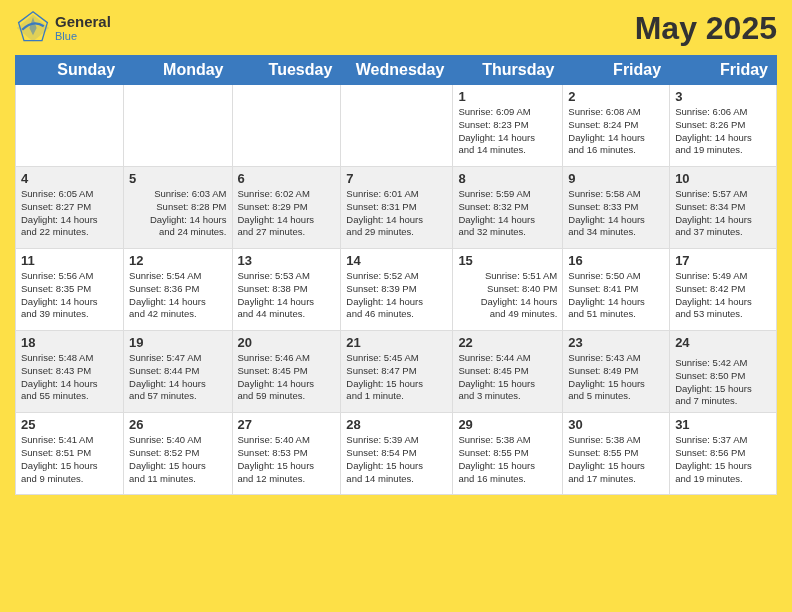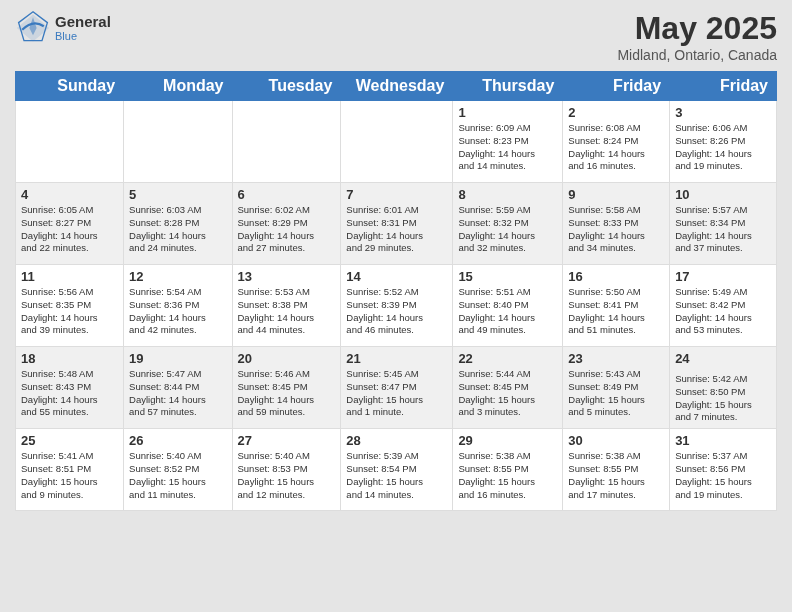--- a/index.html
+++ b/index.html
@@ -6,21 +6,21 @@
     body {
       font-family: Arial, sans-serif;
       background: #fff;
       width: 792px;
       min-height: 612px;
       overflow: hidden;
     }
     .page {
       width: 792px;
       min-height: 612px;
-      background: #e5e5e5;
+      background: #fde047;
       padding: 10px 15px;
     }
     .header {
       display: flex;
       justify-content: space-between;
       align-items: flex-start;
       margin-bottom: 8px;
     }
     .logo {
       display: flex;
@@ -116,21 +116,20 @@
         <path d="M8,22 Q20,10 32,18" stroke="#3a7abf" stroke-width="2.5" fill="none"></path>
         <path d="M20,8 L24,20 L20,28 L16,20 Z" fill="#3a7abf" opacity="0.5"></path>
       </svg>
       <div class="logo-text">
         <span class="logo-general">General</span>
         <span class="logo-blue">Blue</span>
       </div>
     </div>
     <div class="title-block">
       <div class="month-title">May 2025</div>
-      <div class="location">Midland, Ontario, Canada</div>
     </div>
   </div>
 
   <table class="calendar-table">
     <thead>
       <tr>
         <th>Sunday</th>
         <th>Monday</th>
         <th>Tuesday</th>
         <th>Wednesday</th>
@@ -170,21 +169,21 @@
         <tr>
           <td>
             <span class="day-num">4</span>
             <div class="day-info" style="white-space: pre-line;">Sunrise: 6:05 AM
 Sunset: 8:27 PM
 Daylight: 14 hours
 and 22 minutes.</div>
           </td>
           <td>
             <span class="day-num">5</span>
-            <div class="day-info" style="white-space: pre-line;">Sunrise: 6:03 AM
+            <div class="day-info" style="white-space: pre-line; text-align: right;">Sunrise: 6:03 AM
 Sunset: 8:28 PM
 Daylight: 14 hours
 and 24 minutes.</div>
           </td>
           <td>
             <span class="day-num">6</span>
             <div class="day-info" style="white-space: pre-line;">Sunrise: 6:02 AM
 Sunset: 8:29 PM
 Daylight: 14 hours
 and 27 minutes.</div>
@@ -242,21 +241,21 @@
           </td>
           <td>
             <span class="day-num">14</span>
             <div class="day-info" style="white-space: pre-line;">Sunrise: 5:52 AM
 Sunset: 8:39 PM
 Daylight: 14 hours
 and 46 minutes.</div>
           </td>
           <td>
             <span class="day-num">15</span>
-            <div class="day-info" style="white-space: pre-line;">Sunrise: 5:51 AM
+            <div class="day-info" style="white-space: pre-line; text-align: right;">Sunrise: 5:51 AM
 Sunset: 8:40 PM
 Daylight: 14 hours
 and 49 minutes.</div>
           </td>
           <td>
             <span class="day-num">16</span>
             <div class="day-info" style="white-space: pre-line;">Sunrise: 5:50 AM
 Sunset: 8:41 PM
 Daylight: 14 hours
 and 51 minutes.</div>

